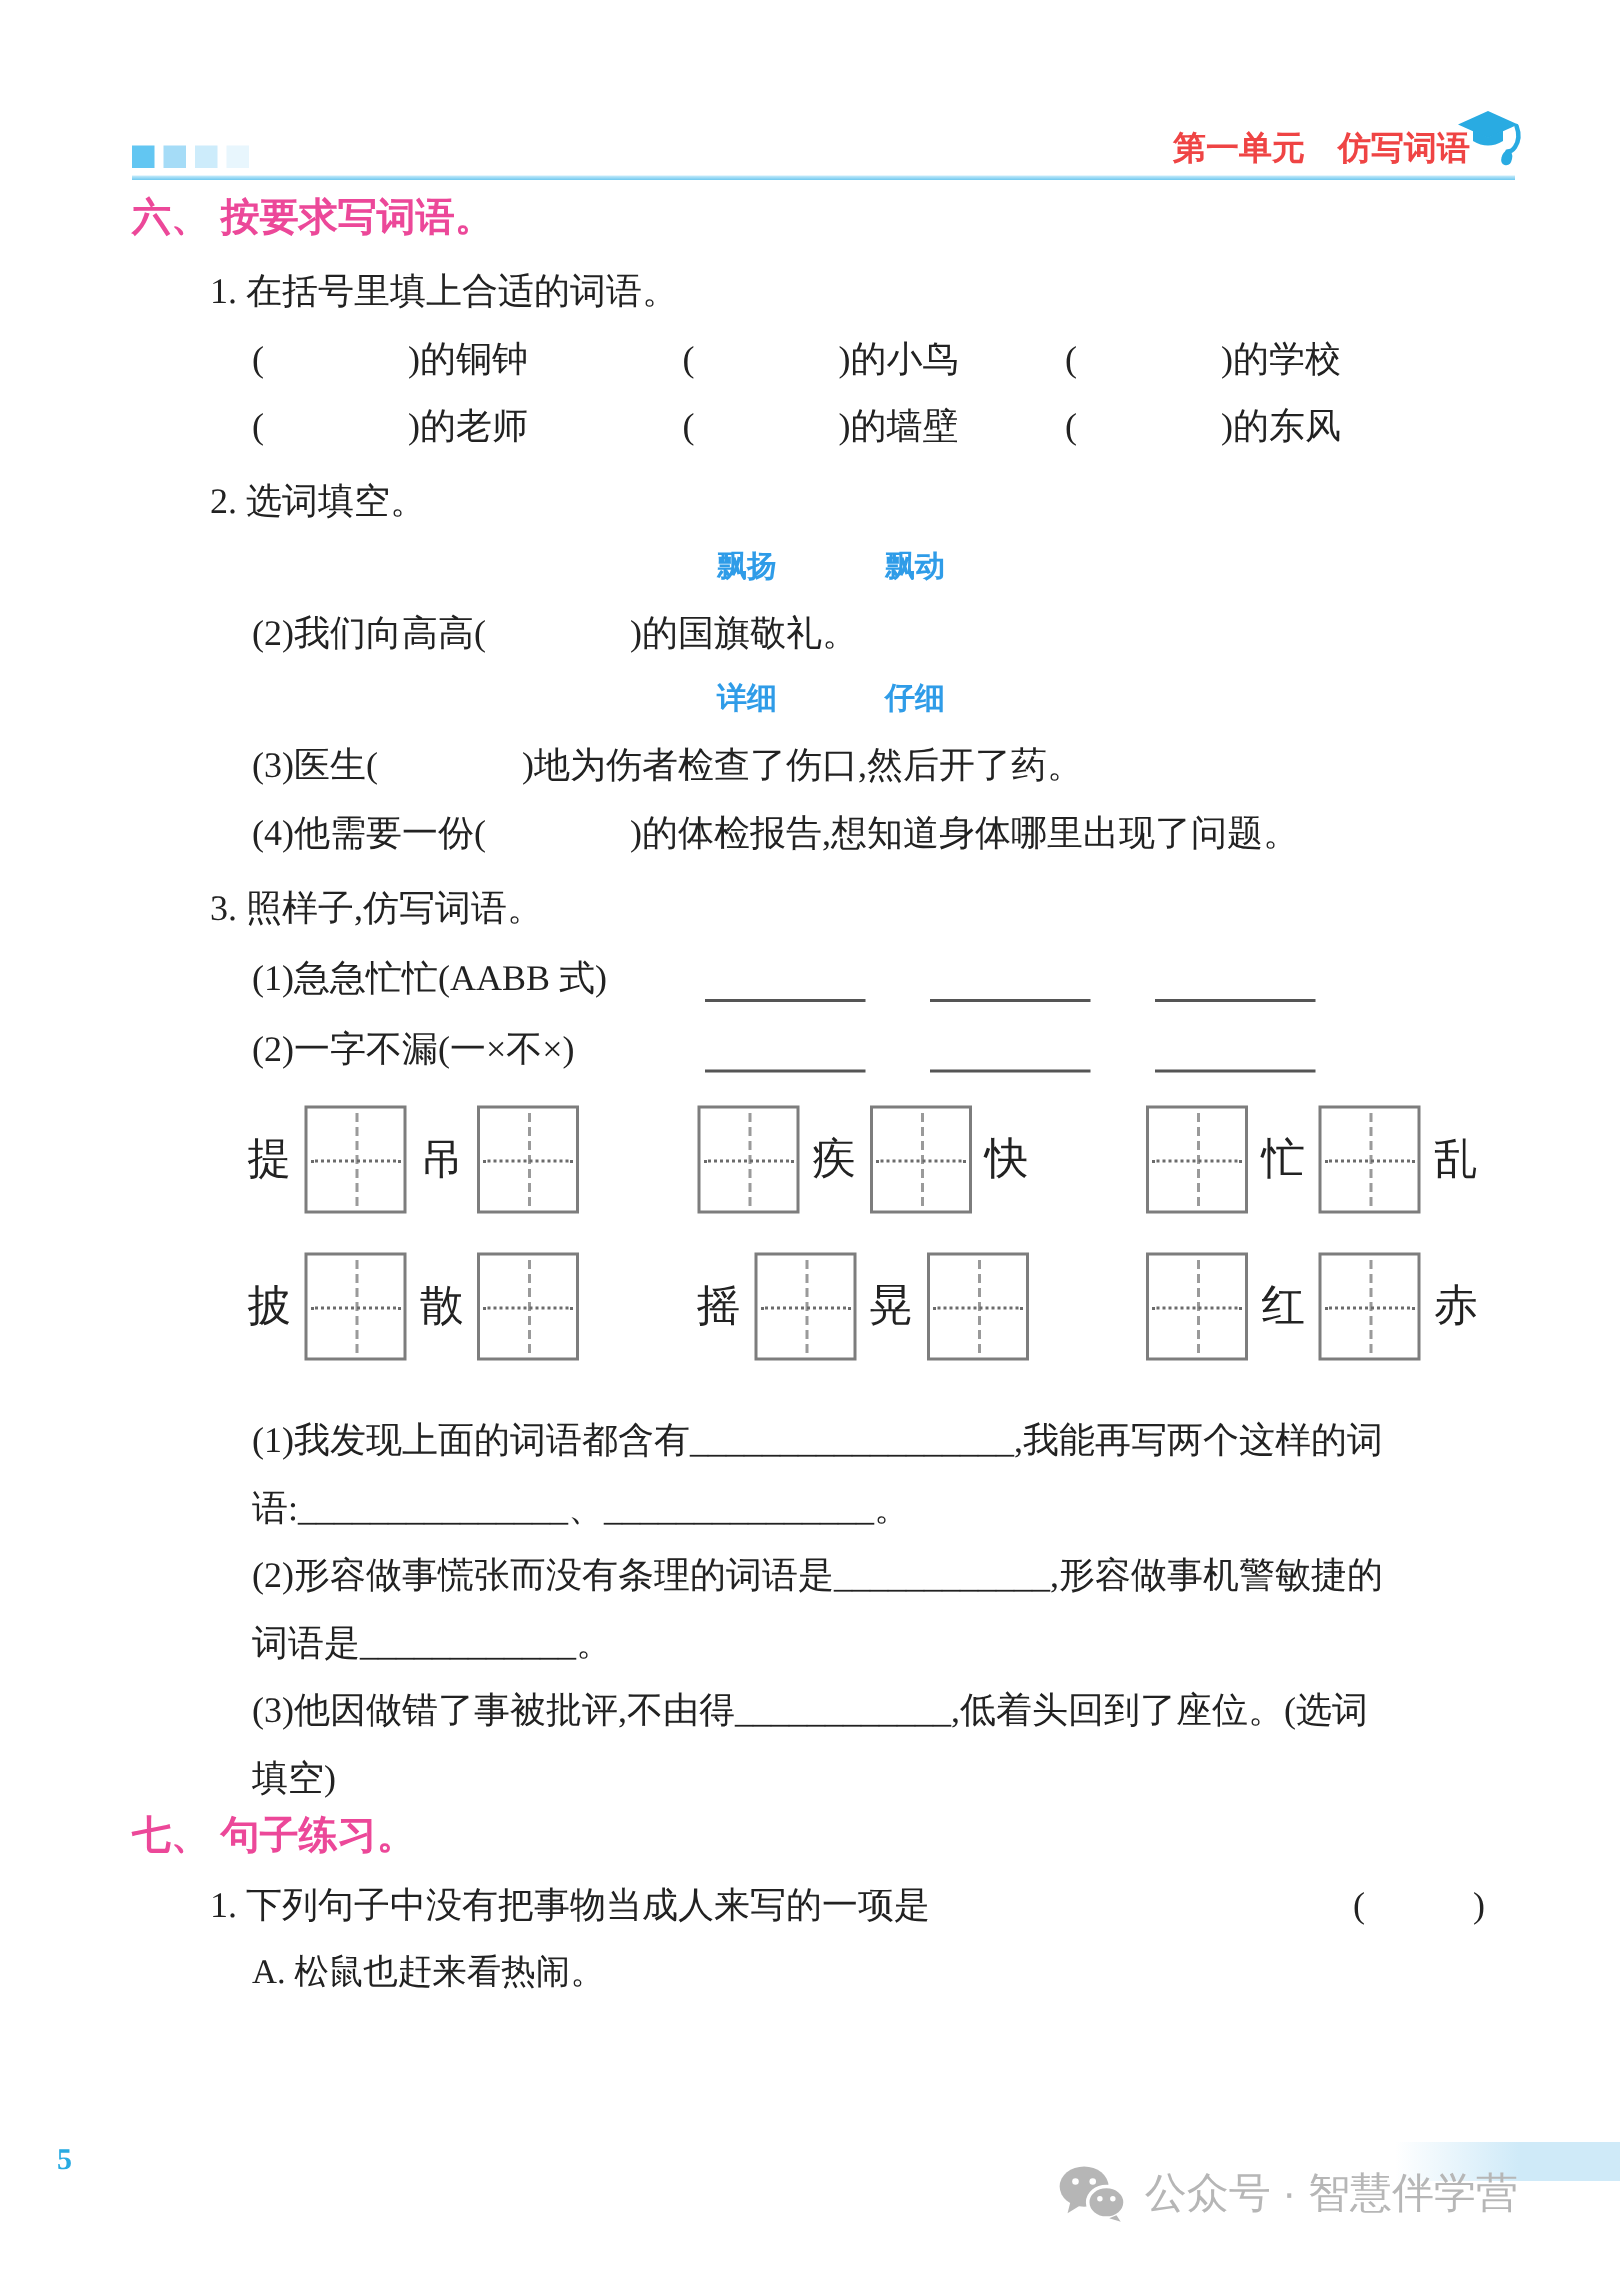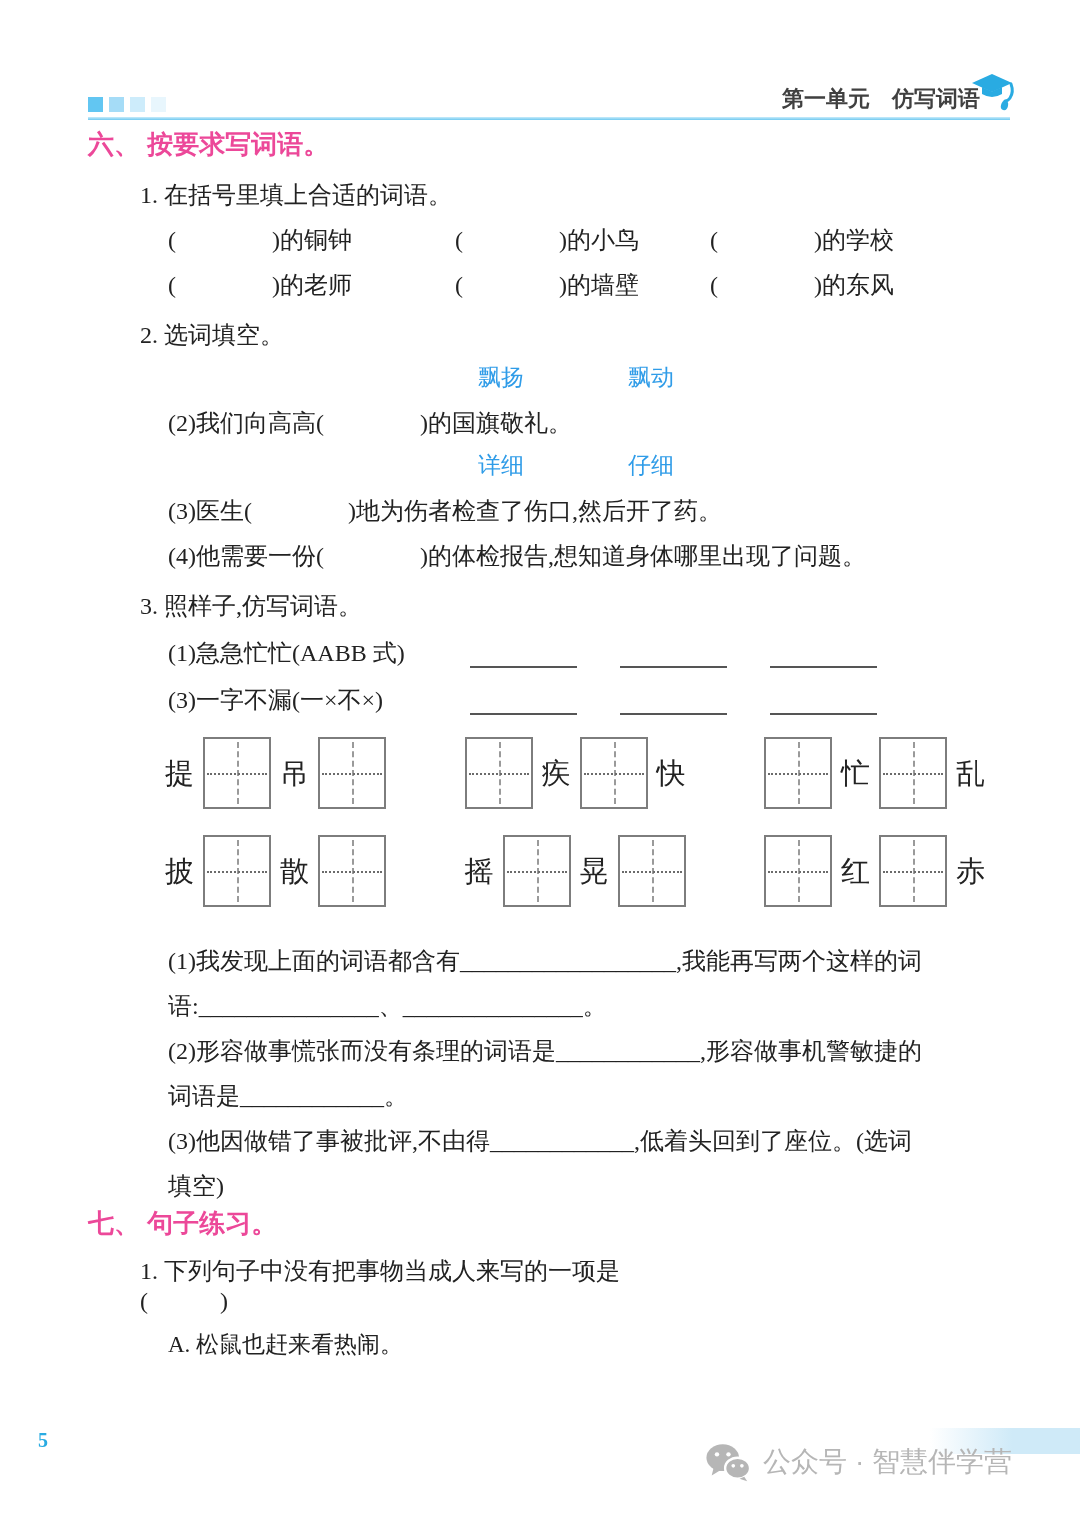--- a/index.html
+++ b/index.html
@@ -16,43 +16,43 @@
   .squares{position:absolute;left:88px;top:97px;display:flex;gap:6px;}
   .squares span{width:15px;height:15px;display:block;}
   .sq1{background:#62c6f2;}
   .sq2{background:#a5dcf7;}
   .sq3{background:#cdecfb;}
   .sq4{background:#e8f6fd;}
   .hdr-right{
     position:absolute;right:100px;top:84px;
     display:flex;align-items:center;gap:22px;
     font-family:"Liberation Sans", sans-serif;
-    font-weight:bold;font-size:22px;color:#404040;
+    font-weight:bold;font-size:22px;color:#ef4444;
   }
   .cap-icon{position:absolute;right:64px;top:72px;width:44px;height:48px;}
   .hdr-rule{
     position:absolute;left:88px;right:70px;top:117px;height:3px;
     background:linear-gradient(to bottom,#c9ecfb,#6fc9f0);
   }
   
   .content{padding:0 72px 0 88px;font-size:24px;line-height:30px;}
   .sec-title{
     margin:6px 0 0 0;
     font-family:"Liberation Sans", sans-serif;
     font-weight:bold;font-size:26px;line-height:32px;color:#ec4899;
   }
   .q{margin:20px 0 0 52px;}
   .q1l{margin-top:20px;}
   .paren-row{
     display:grid;grid-template-columns:287px 255px auto;
     margin:15px 0 0 80px;
   }
   .word-bank{
-    margin:13px 0 0 390px;display:flex;gap:104px;
-    color:#2f9ce8;font-size:23px;font-weight:normal;
+    margin:13px 0 0 390px;display:flex;gap:72px;
+    color:#2f9ce8;font-size:20px;font-weight:bold;
   }
   .sub{margin:15px 0 0 80px;}
   .fill-row{display:flex;align-items:flex-end;margin:17px 0 0 80px;}
   .fill-label{width:302px;flex-shrink:0;font-family:Liberation Serif, serif;}
   .blank-line{
     width:107px;height:24px;margin-right:43px;
     border-bottom:2px solid #555;
   }
   .box-row{
     display:flex;justify-content:space-between;
@@ -68,23 +68,22 @@
   .wbox::before{
     content:"";position:absolute;left:50%;top:3px;bottom:3px;
     border-left:2px dashed #9a9a9a;
   }
   .wbox::after{
     content:"";position:absolute;top:50%;left:2px;right:2px;
     border-top:2px dotted #6b6b6b;
   }
   .after-boxes{margin-top:39px;}
   .stem-row{
-    display:flex;
+    display:flex;justify-content:space-between;
     margin:17px 18px 0 52px;
-    flex-direction:column;
   }
   .option{margin:14px 0 0 80px;font-size:23px;}
   
   .page-badge{
     position:absolute;right:0;top:1428px;width:150px;height:26px;
     background:linear-gradient(to right, rgba(207,234,249,0), #cfeaf8 55%);
     font-family:"Liberation Sans", sans-serif;
   }
   .page-num{
     position:absolute;left:38px;top:1px;
@@ -153,21 +152,21 @@
     <p class="sub">(4)他需要一份(　　　　)的体检报告,想知道身体哪里出现了问题。</p>
 
     <p class="q">3. 照样子,仿写词语。</p>
     <div class="fill-row">
       <span class="fill-label">(1)急急忙忙(AABB 式)</span>
       <span class="blank-line"></span>
       <span class="blank-line"></span>
       <span class="blank-line"></span>
     </div>
     <div class="fill-row">
-      <span class="fill-label">(3)一字不漏(一×不×)</span>
+      <span class="fill-label">(2)一字不漏(一×不×)</span>
       <span class="blank-line"></span>
       <span class="blank-line"></span>
       <span class="blank-line"></span>
     </div>
 
 
     <div class="box-row">
       <div class="box-group">
         <span class="wchar">提</span>
         <span class="wbox"></span>

